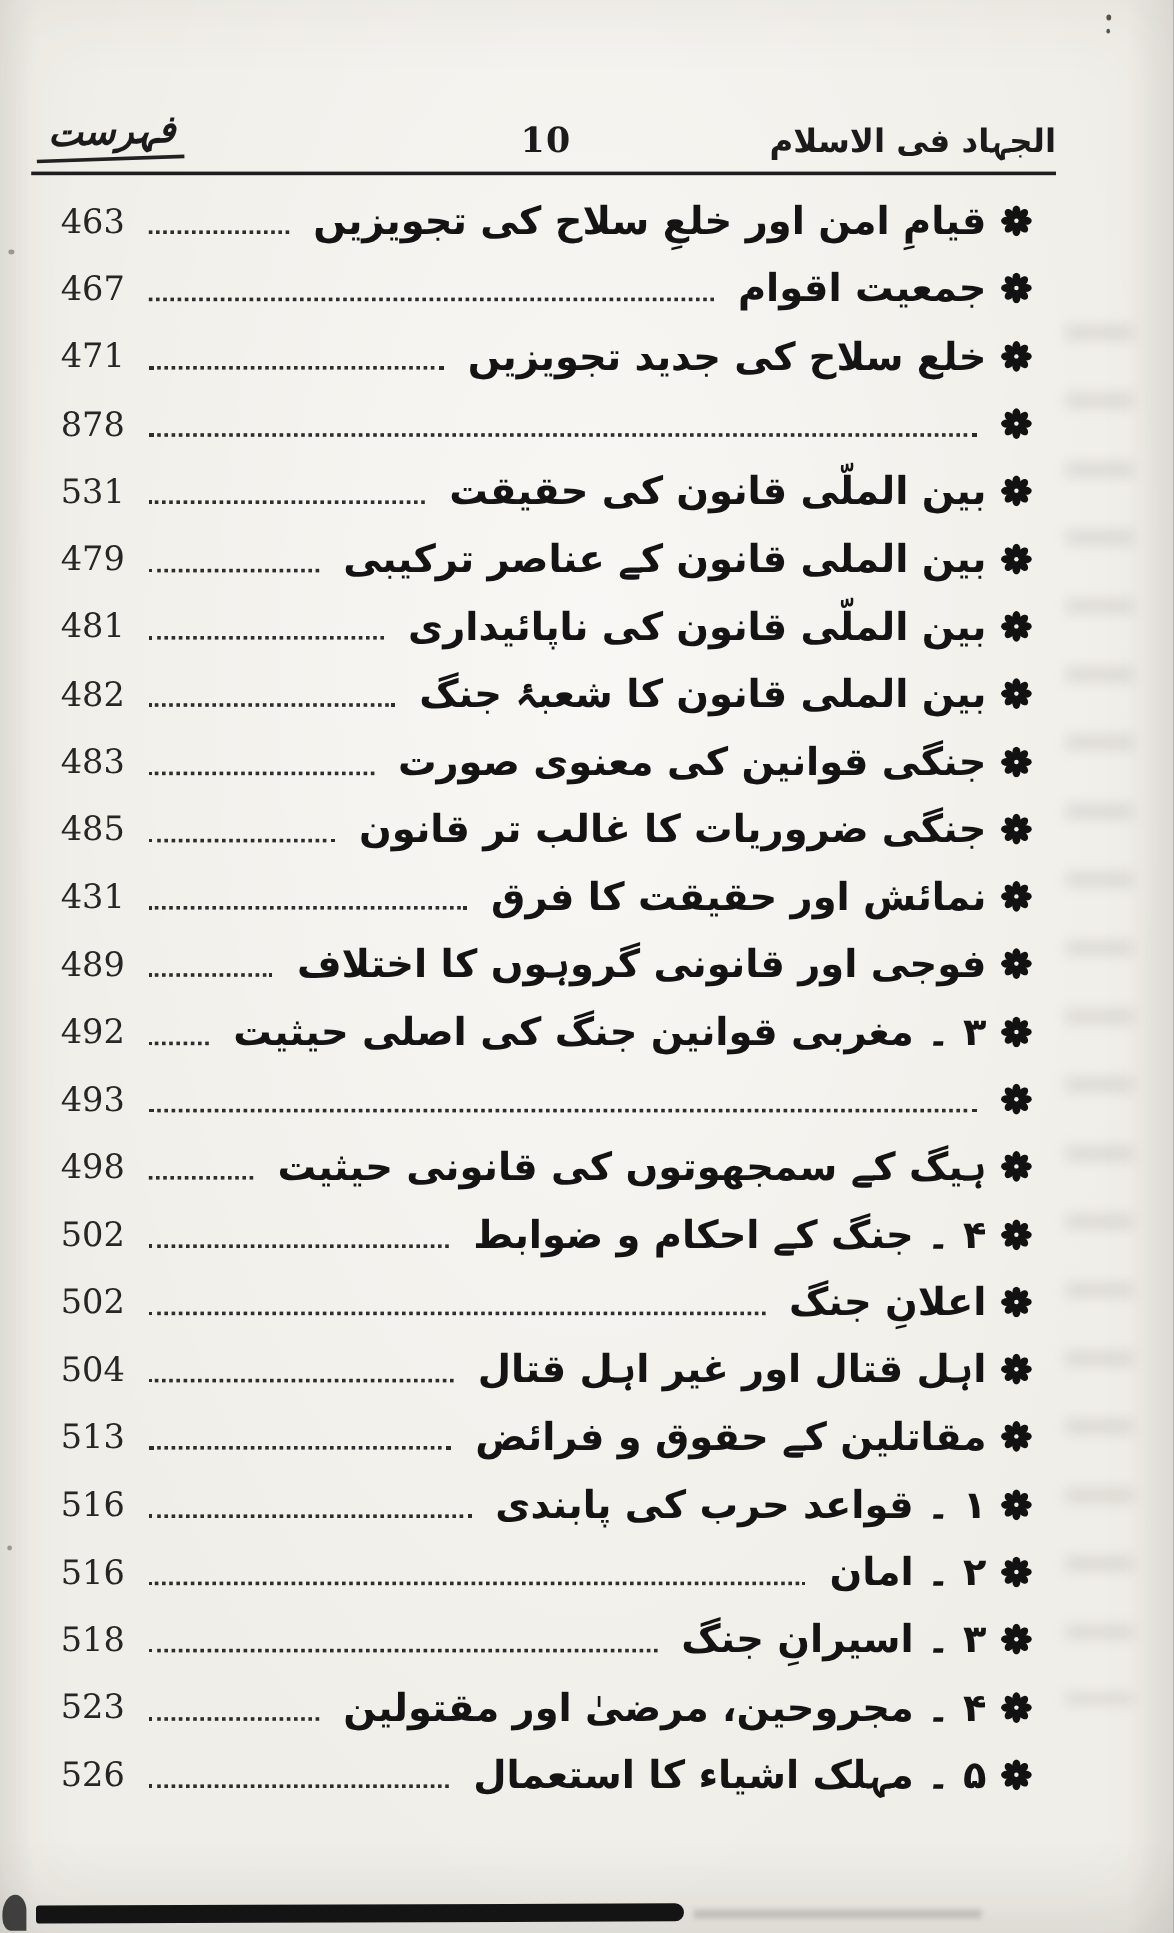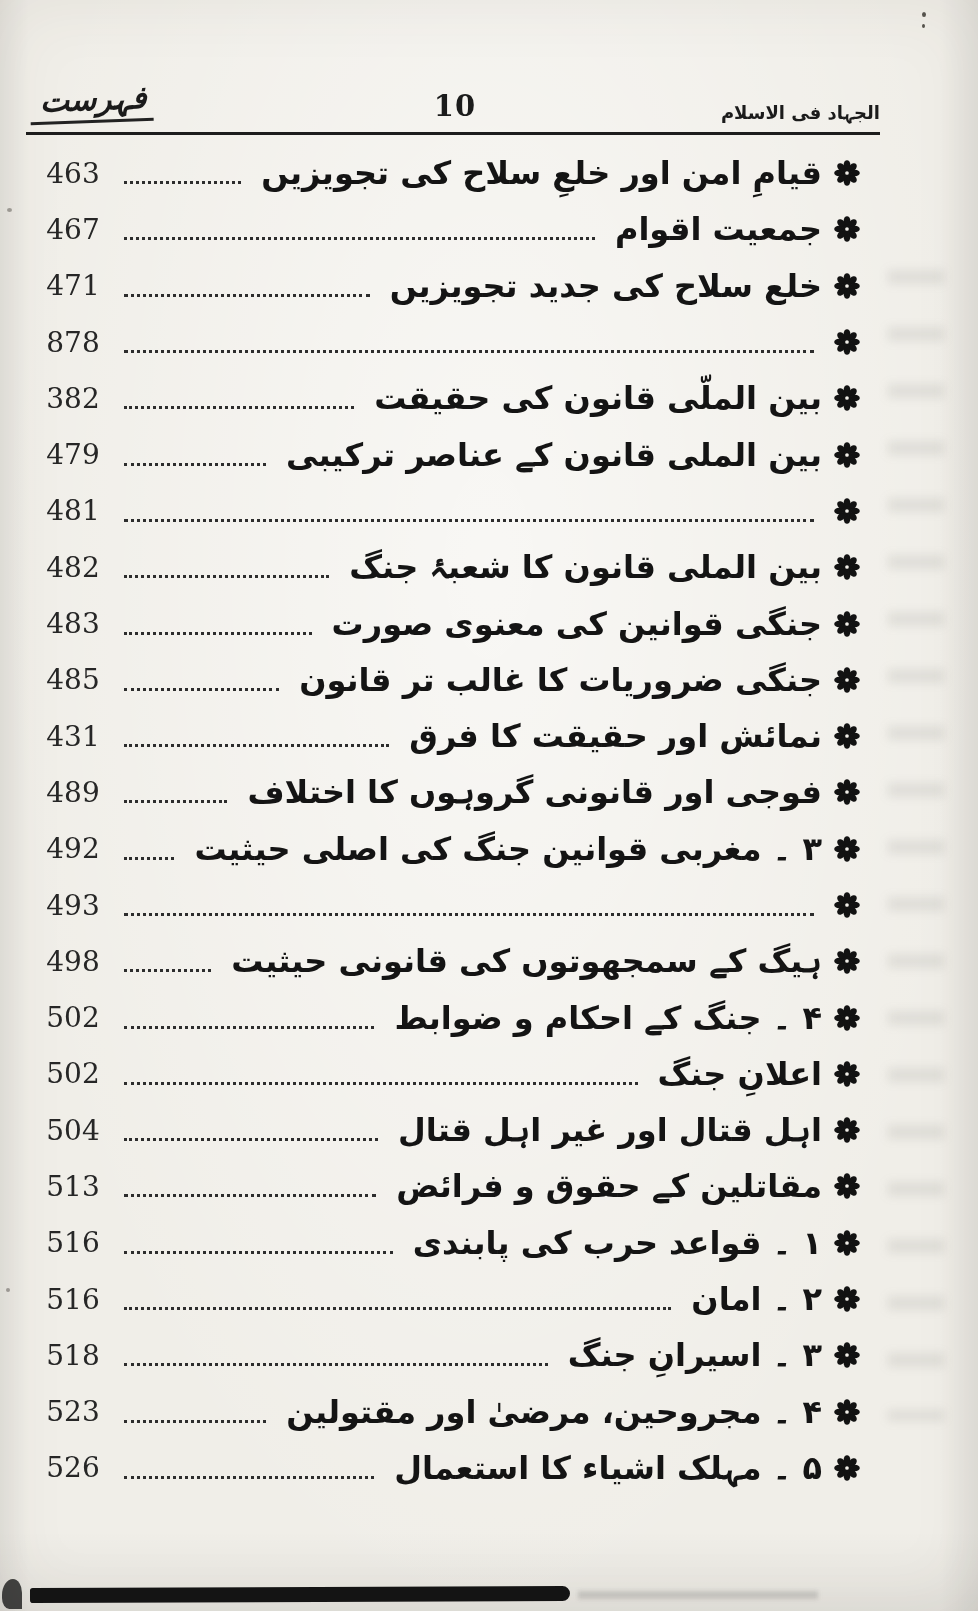--- a/index.html
+++ b/index.html
@@ -39,21 +39,21 @@
   }
   .page-number {
     justify-self: center;
     font-family: "DejaVu Serif", serif;
     font-size: 29px;
     font-weight: 700;
     letter-spacing: 1px;
   }
   .book-title {
     justify-self: end;
-    font-size: 18px;
+    font-size: 27px;
     font-weight: 700;
     direction: rtl;
     margin-top: 44px;
   }
   .header-rule {
     border: 0;
     border-top: 3px solid #1d1d1d;
     margin: 9px 98px 0 26px;
   }
 
@@ -87,21 +87,21 @@
     transform: translateY(9px);
     min-width: 20px;
   }
   .toc-page {
     flex: 0 0 auto;
     direction: ltr;
     font-family: "DejaVu Serif", serif;
     font-size: 28px;
     color: #262626;
     min-width: 62px;
-    text-align: center;
+    text-align: right;
   }
 
   
   .ghost-strip {
     position: absolute;
     right: 34px; top: 270px; bottom: 190px; width: 56px;
     background: repeating-linear-gradient(to bottom,
       rgba(110,110,105,0.13) 0px, rgba(110,110,105,0.13) 14px,
       transparent 14px, transparent 57px);
     filter: blur(5px);
@@ -248,21 +248,21 @@
           <ellipse cx="12" cy="4.6" rx="3.1" ry="4.4" transform="rotate(225 12 12)"></ellipse>
           <ellipse cx="12" cy="4.6" rx="3.1" ry="4.4" transform="rotate(270 12 12)"></ellipse>
           <ellipse cx="12" cy="4.6" rx="3.1" ry="4.4" transform="rotate(315 12 12)"></ellipse>
           <circle cx="12" cy="12" r="4.4"></circle>
         </g>
         <circle cx="12" cy="12" r="1.7" fill="#f0eee8"></circle>
       </svg>
     </span>
     <span class="toc-title" lang="ur" dir="rtl">بین الملّی قانون کی حقیقت</span>
     <span class="leader"></span>
-    <span class="toc-page">382</span>
+    <span class="toc-page">531</span>
   </div>
 
   <div class="toc-row">
     <span class="bullet">
       <svg viewBox="0 0 24 24" width="26" height="26" aria-hidden="true">
         <g fill="#121212">
           <ellipse cx="12" cy="4.6" rx="3.1" ry="4.4"></ellipse>
           <ellipse cx="12" cy="4.6" rx="3.1" ry="4.4" transform="rotate(45 12 12)"></ellipse>
           <ellipse cx="12" cy="4.6" rx="3.1" ry="4.4" transform="rotate(90 12 12)"></ellipse>
           <ellipse cx="12" cy="4.6" rx="3.1" ry="4.4" transform="rotate(135 12 12)"></ellipse>
@@ -290,20 +290,21 @@
           <ellipse cx="12" cy="4.6" rx="3.1" ry="4.4" transform="rotate(135 12 12)"></ellipse>
           <ellipse cx="12" cy="4.6" rx="3.1" ry="4.4" transform="rotate(180 12 12)"></ellipse>
           <ellipse cx="12" cy="4.6" rx="3.1" ry="4.4" transform="rotate(225 12 12)"></ellipse>
           <ellipse cx="12" cy="4.6" rx="3.1" ry="4.4" transform="rotate(270 12 12)"></ellipse>
           <ellipse cx="12" cy="4.6" rx="3.1" ry="4.4" transform="rotate(315 12 12)"></ellipse>
           <circle cx="12" cy="12" r="4.4"></circle>
         </g>
         <circle cx="12" cy="12" r="1.7" fill="#f0eee8"></circle>
       </svg>
     </span>
+    <span class="toc-title" lang="ur" dir="rtl">بین الملّی قانون کی ناپائیداری</span>
     <span class="leader"></span>
     <span class="toc-page">481</span>
   </div>
 
   <div class="toc-row">
     <span class="bullet">
       <svg viewBox="0 0 24 24" width="26" height="26" aria-hidden="true">
         <g fill="#121212">
           <ellipse cx="12" cy="4.6" rx="3.1" ry="4.4"></ellipse>
           <ellipse cx="12" cy="4.6" rx="3.1" ry="4.4" transform="rotate(45 12 12)"></ellipse>

